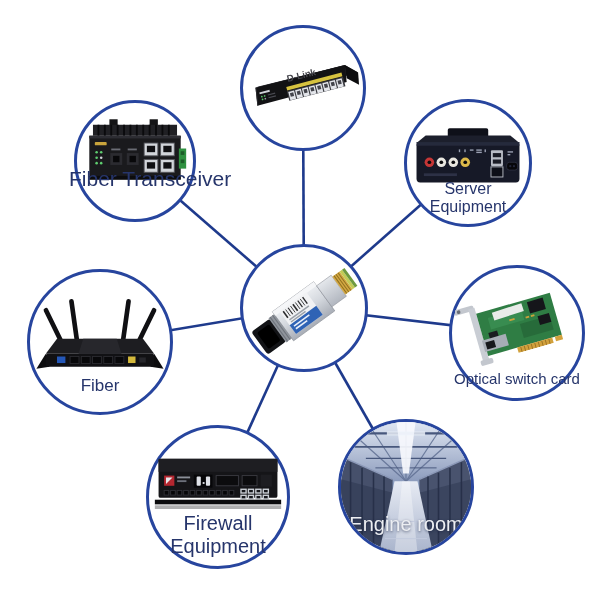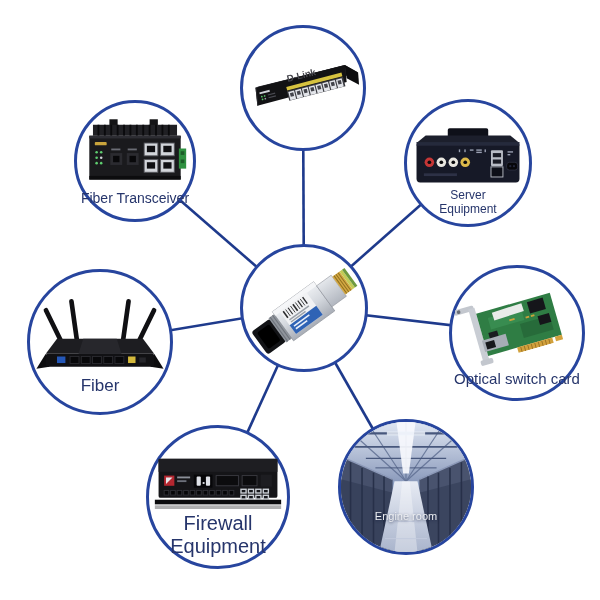--- a/index.html
+++ b/index.html
@@ -126,21 +126,21 @@
         <rect x="68" y="48" width="15" height="14" fill="#d2d5da" stroke="#55565c"></rect>
           <rect x="71" y="51" width="9" height="7" fill="#101013"></rect>
         <rect x="86" y="48" width="15" height="14" fill="#d2d5da" stroke="#55565c"></rect>
           <rect x="89" y="51" width="9" height="7" fill="#101013"></rect>
       </g>
       <rect x="106" y="36" width="8" height="22" fill="#2f9140"></rect>
       <rect x="108" y="39" width="4" height="4" fill="#1c5c28"></rect>
       <rect x="108" y="48" width="4" height="4" fill="#1c5c28"></rect>
       <rect x="8" y="66" width="100" height="4" fill="#0c0c0e"></rect>
     </svg>
-    <div class="label" style="bottom:12px;font-size:14px;margin-top:12px;">Fiber Transceiver</div>
+    <div class="label" style="bottom:28px;font-size:21px;margin-top:12px;">Fiber Transceiver</div>
   </div>
 
   <div class="node" style="left:404px;top:99px;width:128px;height:128px;">
     <svg class="img" style="top:16px;" width="114" height="72" viewBox="0 0 124 78">
       <rect x="40" y="11" width="44" height="10" rx="2" fill="#0e1019"></rect>
       <polygon points="16,19 108,19 118,27 6,27" fill="#1c1f2c"></polygon>
       <rect x="6" y="26" width="112" height="44" rx="4" fill="#161927"></rect>
       <rect x="6" y="26" width="112" height="4" fill="#252a3c"></rect>
       <g fill="#9aa0b2">
         <rect x="52" y="34" width="1.5" height="3"></rect>
@@ -166,21 +166,21 @@
       <rect x="89" y="45" width="9" height="4.5" fill="#1a1c26"></rect>
       <rect x="87" y="53" width="13" height="11" fill="#0d0f18" stroke="#b9bdc6" stroke-width="1"></rect>
       <g fill="#9aa0b2">
           <rect x="105" y="36" width="6" height="1.5"></rect>
           <rect x="105" y="39" width="3" height="1.5"></rect>
         </g>
       <rect x="104" y="48" width="12" height="8.5" rx="3" fill="#07070a" stroke="#2b2e3e"></rect>
       <circle cx="108" cy="52.2" r="1.2" fill="#23263a"></circle>
         <circle cx="112" cy="52.2" r="1.2" fill="#23263a"></circle>
     </svg>
-    <div class="label two-line" style="bottom:8px;font-size:12px;">
+    <div class="label two-line" style="bottom:8px;font-size:16px;">
       <span>Server</span>
       <span>Equipment</span>
     </div>
   </div>
 
   <div class="node" style="left:27px;top:269px;width:146px;height:146px;">
     <svg class="img" style="top:20px;" width="132" height="86" viewBox="0 0 140 92">
       <g fill="#101013">
         <rect x="27" y="13" width="5" height="42" rx="2.5" transform="rotate(-26 29.5 55)"></rect>
         <rect x="43" y="7" width="5" height="46" rx="2.5" transform="rotate(-8 45.5 53)"></rect>
@@ -355,21 +355,21 @@
           <circle cx="56" cy="106" r="1"></circle>
         <circle cx="80" cy="78" r="1"></circle>
           <circle cx="80" cy="92" r="1"></circle>
           <circle cx="80" cy="106" r="1"></circle>
       </g>
       <polygon points="56,62 80,62 96,136 40,136" fill="url(#floor)"></polygon>
       <polygon points="64,62 72,62 80,136 56,136" fill="#ffffff" opacity="0.35"></polygon>
       <line x1="50" y1="104" x2="86" y2="104" stroke="#c2cadc" stroke-width="1"></line>
       <line x1="46" y1="122" x2="90" y2="122" stroke="#c2cadc" stroke-width="1"></line>
     </svg>
-    <div class="label engine-label" style="bottom:30px;font-size:11px;">Engine room</div>
+    <div class="label engine-label" style="bottom:17px;font-size:20px;">Engine room</div>
   </div>
 
   <div class="node" style="left:240px;top:244px;width:128px;height:128px;">
     <svg class="img" style="top:0px;" width="122" height="122" viewBox="0 0 122 122">
       <defs>
         <linearGradient id="metal" x1="0" y1="0" x2="0" y2="1">
           <stop offset="0" stop-color="#f0f2f5"></stop>
             <stop offset="0.5" stop-color="#d4d8de"></stop>
             <stop offset="1" stop-color="#a8adb6"></stop>
         </linearGradient>

